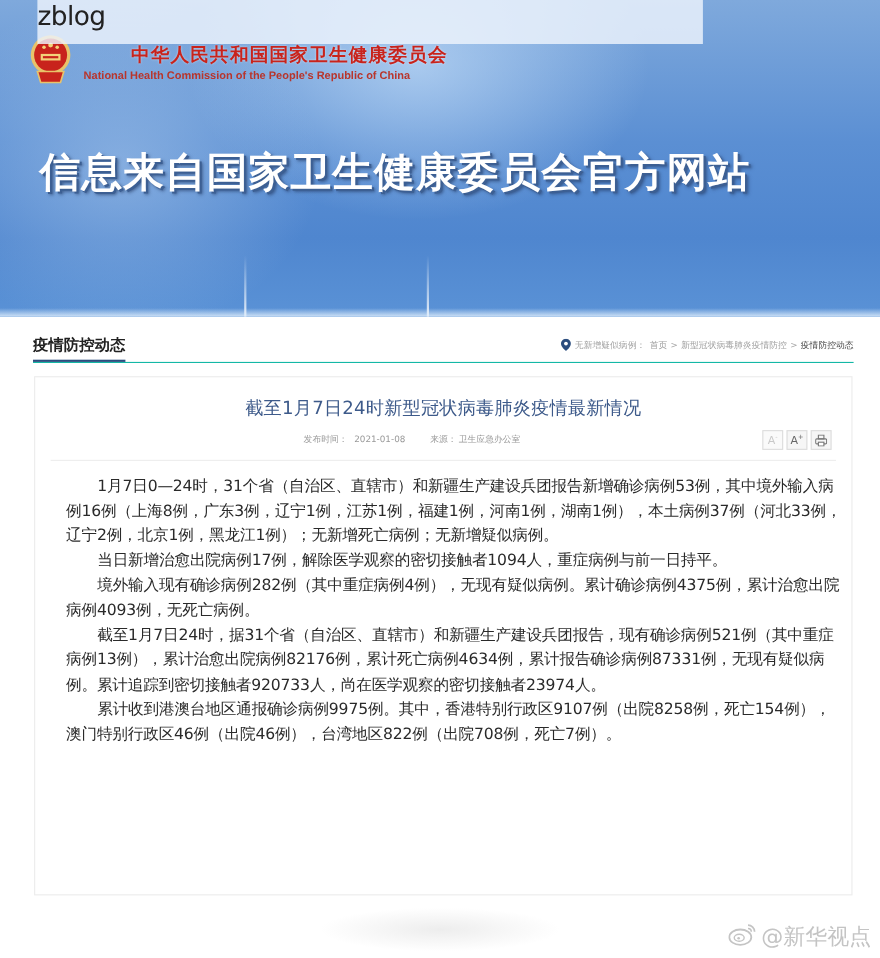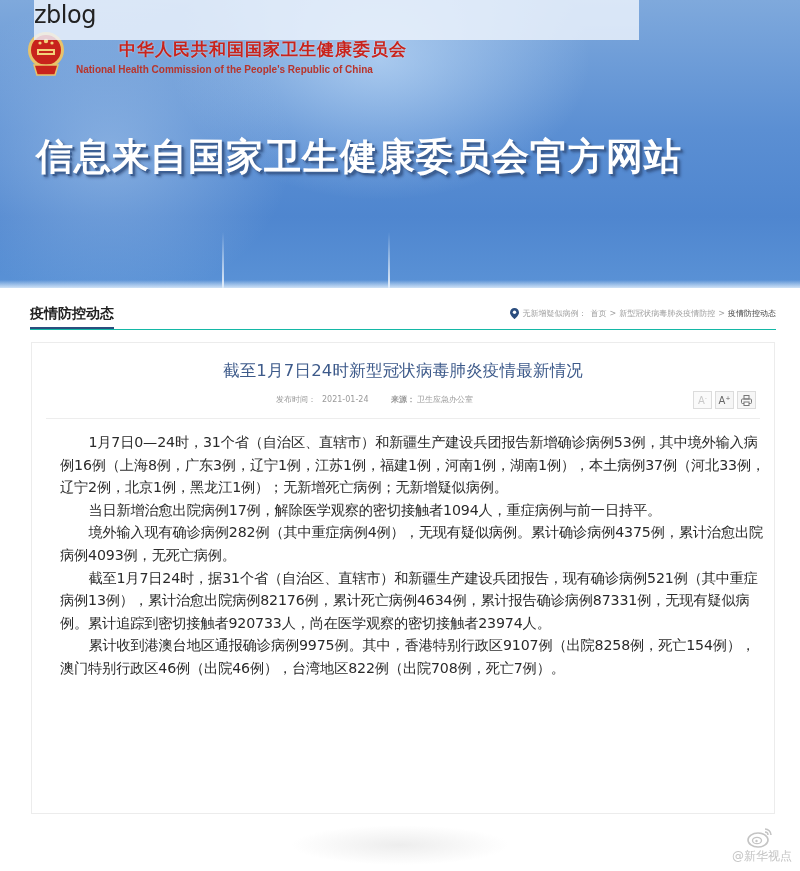--- a/index.html
+++ b/index.html
@@ -100,22 +100,22 @@
       font-size: 14.2px; line-height: 22.6px; color: #2a2a2a; letter-spacing: -0.15px;
     }
     .body-text p { text-indent: 2em; }
 
     .note {
       position: absolute; left: 233px; top: 465px; font-size: 14px; color: #2a2a2a; white-space: nowrap;
     }
 
     
     .watermark {
-      position: absolute; right: 8px; bottom: 6px; display: flex; align-items: center;
-      font-size: 12px; color: #c4c4c4; white-space: nowrap; flex-direction: column;
+      position: absolute; right: 8px; bottom: 6px; display: flex; align-items: flex-start;
+      font-size: 20px; color: #c4c4c4; white-space: nowrap;
     }
     .watermark svg { width: 26px; height: 22px; margin-right: 4px; }
     .blur-strip {
       position: absolute; left: 290px; top: 825px; width: 220px; height: 40px;
       background: radial-gradient(ellipse at center, rgba(235,235,235,0.9), rgba(255,255,255,0) 70%);
     }
   </style>
 </head>
 <body>
 
@@ -156,22 +156,22 @@
     <span class="crumb">新型冠状病毒肺炎疫情防控</span>
     <span class="sep">&gt;</span>
     <span class="crumb-current">疫情防控动态</span>
   </div>
 </div>
 
 <div class="card">
   <div class="article-title">截至1月7日24时新型冠状病毒肺炎疫情最新情况</div>
 
   <div class="meta">
-    <span><span style="margin-right:6px;">发布时间：</span><span>2021-01-24</span></span>
-    <span><span style="margin-right:2px;font-weight:bold;">来源：</span><span>卫生应急办公室</span></span>
+    <span><span style="margin-right:6px;">发布时间：</span><span>2021-01-08</span></span>
+    <span><span style="margin-right:2px;">来源：</span><span>卫生应急办公室</span></span>
   </div>
 
   <div class="tools">
     <div class="tool-btn dim">
       <span><span>A</span><sup>-</sup></span>
     </div>
     <div class="tool-btn">
       <span><span>A</span><sup>+</sup></span>
     </div>
     <div class="tool-btn">

